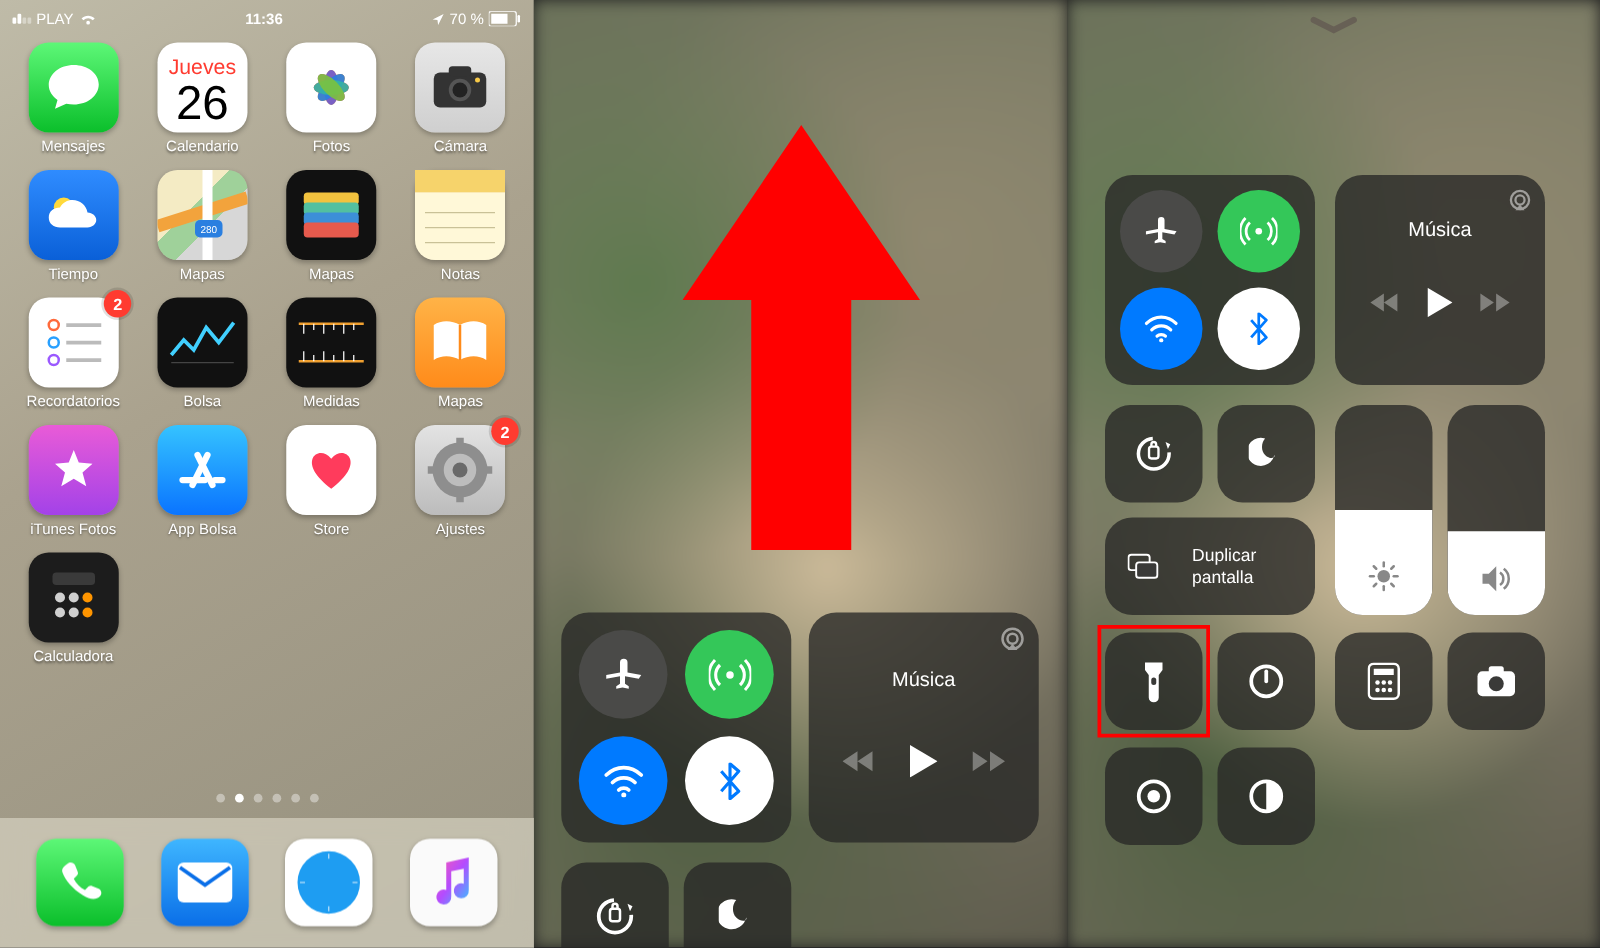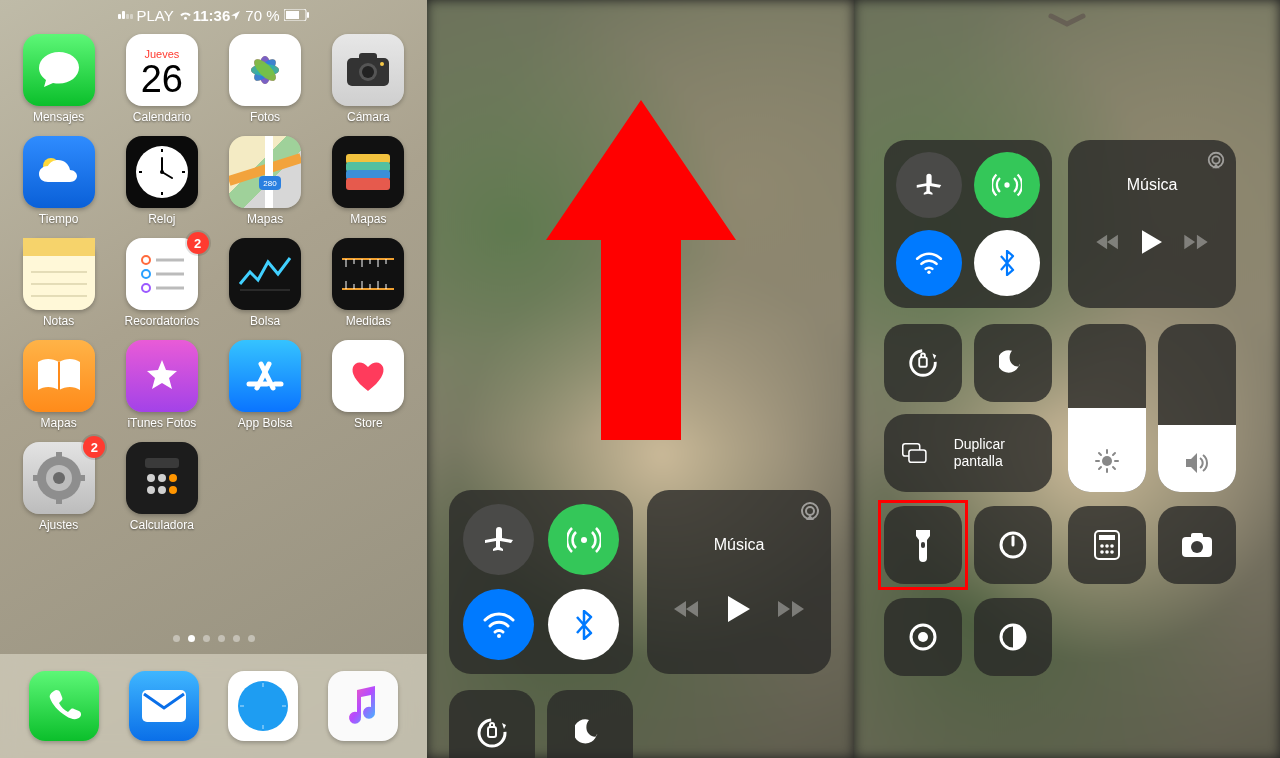--- a/index.html
+++ b/index.html
@@ -19,21 +19,21 @@
     position:absolute; inset:0;
     background:
       radial-gradient(circle at 20% 30%, #5f7a4f 0%, rgba(95,122,79,0) 35%),
       radial-gradient(circle at 75% 25%, #8f886f 0%, rgba(143,136,111,0) 40%),
       radial-gradient(circle at 55% 60%, #cab998 0%, rgba(202,185,152,0) 40%),
       radial-gradient(circle at 30% 80%, #4c5e3f 0%, rgba(76,94,63,0) 40%),
       linear-gradient(160deg,#6b725a,#8c8572 50%,#5e5c4d);
     filter: blur(6px);
   }
   
-  .statusbar { position:absolute; top:0; left:0; right:0; height:26px; padding:4px 10px 0; display:flex; justify-content:center; align-items:center; color:#fff; font-size:15px; font-weight:500;}
+  .statusbar { position:absolute; top:0; left:0; right:0; height:26px; padding:4px 10px 0; display:flex; justify-content:space-between; align-items:center; color:#fff; font-size:12px; font-weight:500;}
   .sb-left, .sb-right { display:flex; align-items:center; gap:4px; }
   .sig { display:inline-flex; gap:1px; align-items:flex-end; }
   .sig i { width:3px; background:#fff; display:block; border-radius:1px;}
   .gridapps { position:absolute; top:34px; left:0; right:0; padding:0 18px; display:grid; grid-template-columns: repeat(4,1fr); column-gap:22px; row-gap:12px; }
   .app { display:flex; flex-direction:column; align-items:center; position:relative; }
   .app .icon { width:72px; height:72px; border-radius:16px; position:relative; display:flex; align-items:center; justify-content:center; box-shadow:0 2px 4px rgba(0,0,0,.25);}
   .app .label { margin-top:4px; font-size:12px; color:#fff; text-shadow:0 1px 2px rgba(0,0,0,.5); text-align:center; }
   .badge { position:absolute; top:-6px; right:-6px; min-width:22px; height:22px; border-radius:11px; background:#ff3b30; color:#fff; font-size:13px; font-weight:600; display:flex; align-items:center; justify-content:center; padding:0 5px; box-shadow:0 0 0 2px rgba(0,0,0,.12);}
   .pagedots { position:absolute; bottom:116px; left:0; right:0; display:flex; justify-content:center; gap:8px;}
   .pagedots i { width:7px; height:7px; border-radius:50%; background:rgba(255,255,255,.4);}
@@ -94,21 +94,21 @@
     <div class="app">
       <div class="icon" style="background:linear-gradient(#5df777,#0bbf2b);">
         <svg width="44" height="40" viewBox="0 0 44 40">
             <path fill="#fff" d="M22 2C11 2 2 9 2 18c0 5 3 9 7 12l-2 7 9-4c2 .4 4 .6 6 .6 11 0 20-7 20-16S33 2 22 2z"></path>
           </svg>
       </div>
       <div class="label">Mensajes</div>
     </div>
     <div class="app">
       <div class="icon" style="background:#fff;flex-direction:column;">
-        <div style="color:#ff3b30;font-size:11px;font-weight:500;margin-top:6px;">Jueves</div>
+        <div style="color:#ff3b30;font-size:17px;font-weight:500;margin-top:6px;">Jueves</div>
         <div style="color:#000;font-size:38px;font-weight:300;line-height:1;">26</div>
       </div>
       <div class="label">Calendario</div>
     </div>
     <div class="app">
       <div class="icon" style="background:#fff;">
         <svg width="48" height="48" viewBox="-24 -24 48 48">
             <g>
               <ellipse rx="6" ry="14" fill="#f6c544" opacity=".9"></ellipse>
               <ellipse rx="6" ry="14" fill="#f28c1d" opacity=".9" transform="rotate(45)"></ellipse>
@@ -137,41 +137,20 @@
     </div>
 
     <div class="app">
       <div class="icon" style="background:linear-gradient(#2f8cff,#0a60d8);">
         <svg width="50" height="40" viewBox="0 0 50 40">
             <circle cx="17" cy="14" r="8" fill="#ffd93b"></circle>
             <path fill="#fff" d="M14 30c-5 0-9-3-9-8s4-8 9-8c2-4 6-6 10-6 6 0 11 4 12 10 4 0 7 3 7 6s-3 6-7 6z"></path>
           </svg>
       </div>
       <div class="label">Tiempo</div>
-    </div>
-    <div class="app">
-      <div class="icon" style="background:#0b0b0b;">
-        <svg width="58" height="58" viewBox="-29 -29 58 58">
-            <circle r="26" fill="#fff"></circle>
-            <g stroke="#000" stroke-width="2" stroke-linecap="round">
-              <line x1="0" y1="0" x2="0" y2="-14"></line>
-              <line x1="0" y1="0" x2="10" y2="6"></line>
-            </g>
-            <g fill="#000">
-              <circle r="2"></circle>
-            </g>
-            <g stroke="#000" stroke-width="2">
-              <line x1="0" y1="-23" x2="0" y2="-20"></line>
-              <line x1="0" y1="23" x2="0" y2="20"></line>
-              <line x1="-23" y1="0" x2="-20" y2="0"></line>
-              <line x1="23" y1="0" x2="20" y2="0"></line>
-            </g>
-          </svg>
-      </div>
-      <div class="label">Reloj</div>
     </div>
     <div class="app">
       <div class="icon" style="background:linear-gradient(135deg,#f4ebc4 0 40%,#9fd19a 40% 60%,#d7d7d7 60%);position:relative;">
         <svg width="72" height="72" viewBox="0 0 72 72" style="position:absolute;inset:0">
             <path d="M0 45 L72 22" stroke="#f2a33c" stroke-width="10"></path>
             <path d="M40 0 L40 72" stroke="#fff" stroke-width="8"></path>
             <rect x="30" y="40" width="22" height="14" rx="4" fill="#2a7fe0"></rect>
             <text x="41" y="50" font-size="8" fill="#fff" text-anchor="middle">280</text>
           </svg>
       </div>

